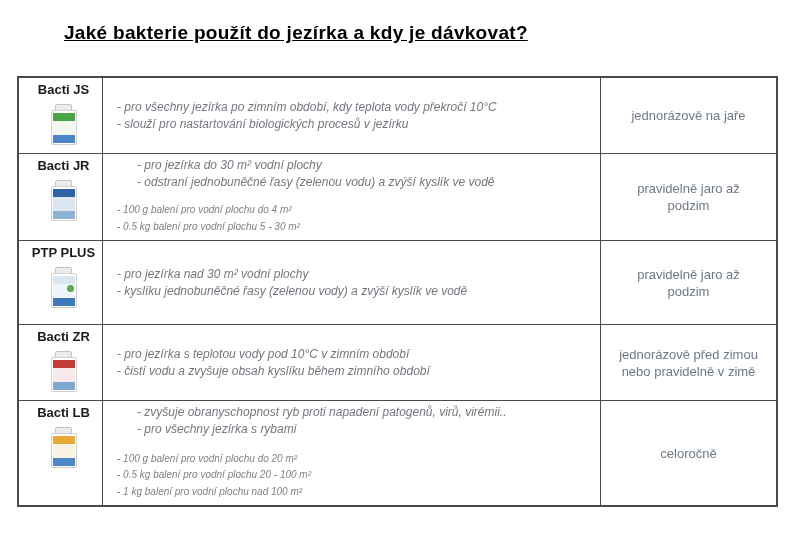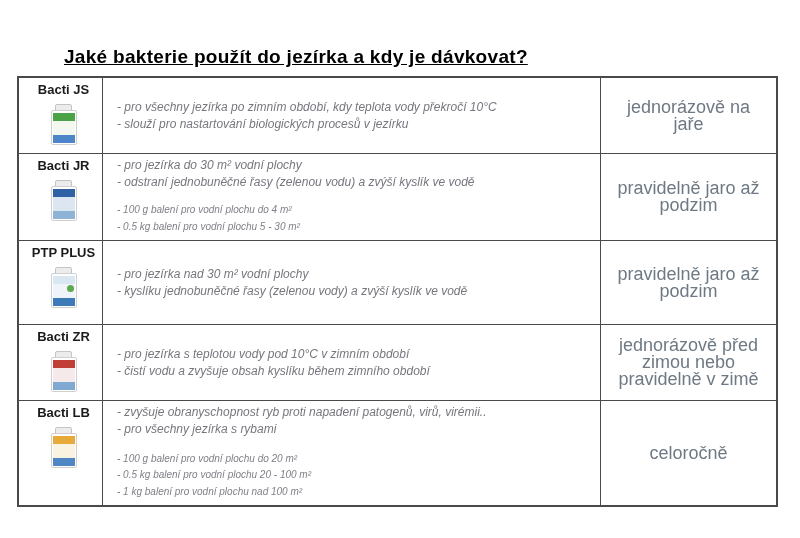--- a/index.html
+++ b/index.html
@@ -1,43 +1,43 @@
 <!DOCTYPE html>
 <html style="--title-text: #000000; --name-text: #1b1b1b; --body-text: #76767f; --small-text: #7f7f88; --frequency-text: #6e7984; --border: #4a4a4a;"><head>
 <meta charset="utf-8">
 <style>
   html,body { margin:0; padding:0; background:#ffffff; }
   .page {
     position:relative; width:800px; height:538px; background:#ffffff;
     font-family:"Liberation Sans","DejaVu Sans",sans-serif; overflow:hidden;
   }
   .title {
-    position:absolute; left:64px; top:46px; margin:0;
+    position:absolute; left:64px; top:22px; margin:0;
     font-size:19px; font-weight:bold; letter-spacing:0.3px;
     text-decoration:underline; color:var(--title-text,#000);
   }
   .dose-table {
     position:absolute; left:17px; top:76px; width:761px; height:431px;
     box-sizing:border-box; border:2px solid var(--border,#4a4a4a);
     display:grid; grid-template-rows:76px 87px 84px 76px 1fr;
   }
   .row { display:grid; grid-template-columns:84px 498px 1fr; box-sizing:border-box;
          border-bottom:1px solid var(--border,#4a4a4a); min-height:0; }
   .row:last-child { border-bottom:none; }
   .c1,.c2 { border-right:1px solid var(--border,#4a4a4a); }
   .c1 { display:flex; flex-direction:column; align-items:center; padding-top:4px; box-sizing:border-box;padding-left:6px; }
   .pname { font-weight:bold; font-size:13px; color:var(--name-text,#1b1b1b); }
   .c2 { display:flex; flex-direction:column; box-sizing:border-box; padding:0 6px 0 14px;
         color:var(--body-text,#76767f); font-size:12px; line-height:17px;font-style:italic; }
   .c2.vcenter { justify-content:center; }
-  .c2.split .main-block { padding-top:3px; }
+  .c2.split .main-block { padding-top:3px;margin-left:20px; }
   .c2.split .small-block { margin-top:auto; padding-bottom:5px; }
   .small-block .line { font-size:10px; line-height:16.5px; color:var(--small-text,#7f7f88); }
   .c3 { display:flex; align-items:center; justify-content:center; text-align:center;
-        color:var(--frequency-text,#6e7984); font-size:18px; line-height:17px;
+        color:var(--frequency-text,#6e7984); font-size:13px; line-height:17px;
         padding:0 14px; box-sizing:border-box; }
   
   .jar { margin-top:7px; display:flex; flex-direction:column; align-items:center; }
   .jar .lid { width:17px; height:7px; background:#ececec; border:1px solid #c4c4c4;
               border-radius:2px 2px 1px 1px; box-sizing:border-box; }
   .jar .jbody { width:26px; height:35px; background:#fff; border:1px solid #cfcfcf;
                 border-radius:2px; margin-top:-1px; box-sizing:border-box;
                 padding:2px 1px 1px; display:flex; flex-direction:column; }
   .jar .ltop { height:8px; background:var(--top,#888); }
   .jar .lmid { flex:1; background:var(--mid,#fff); position:relative; }

